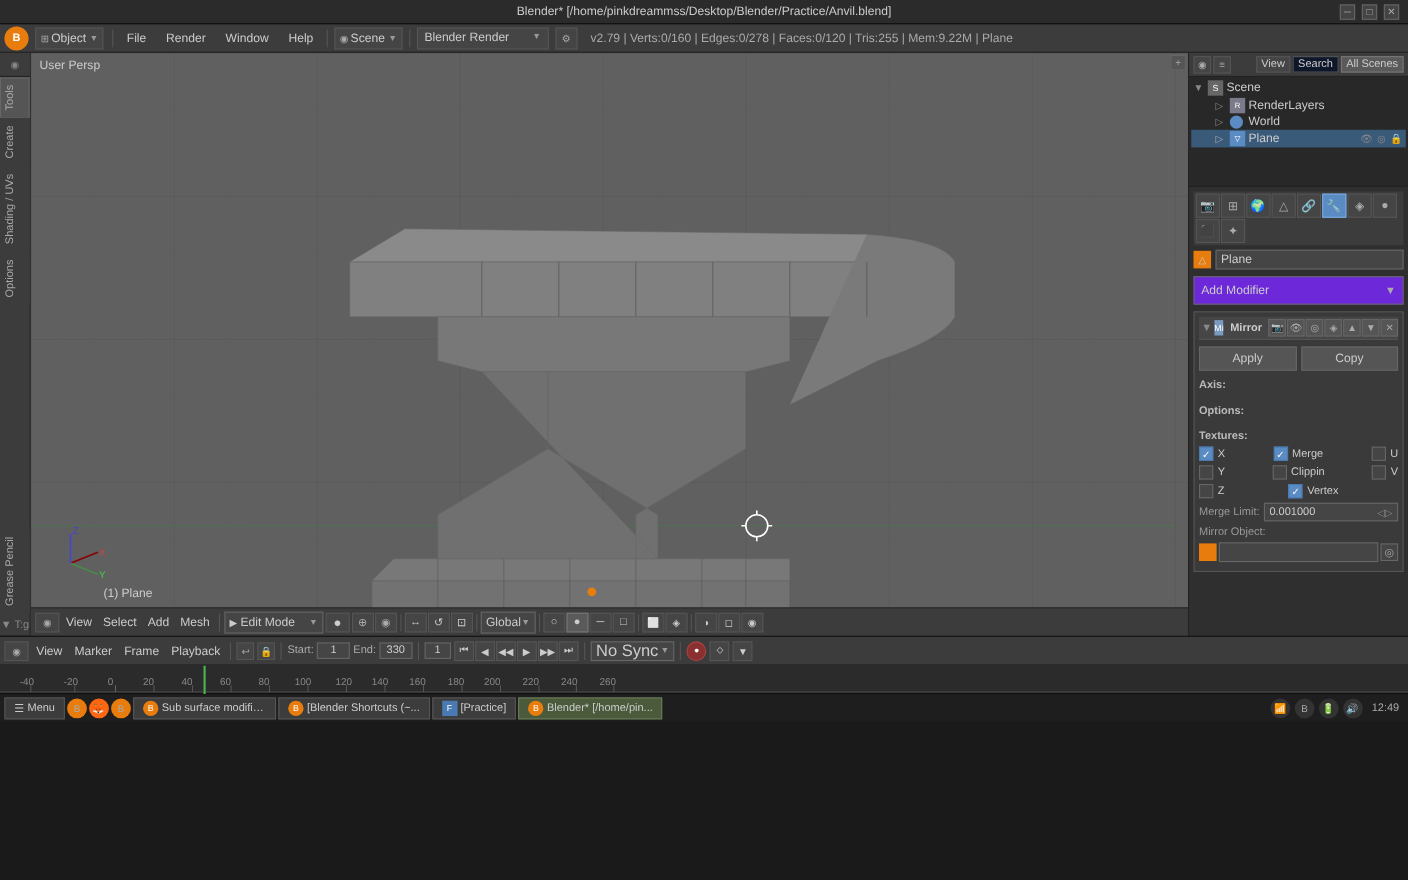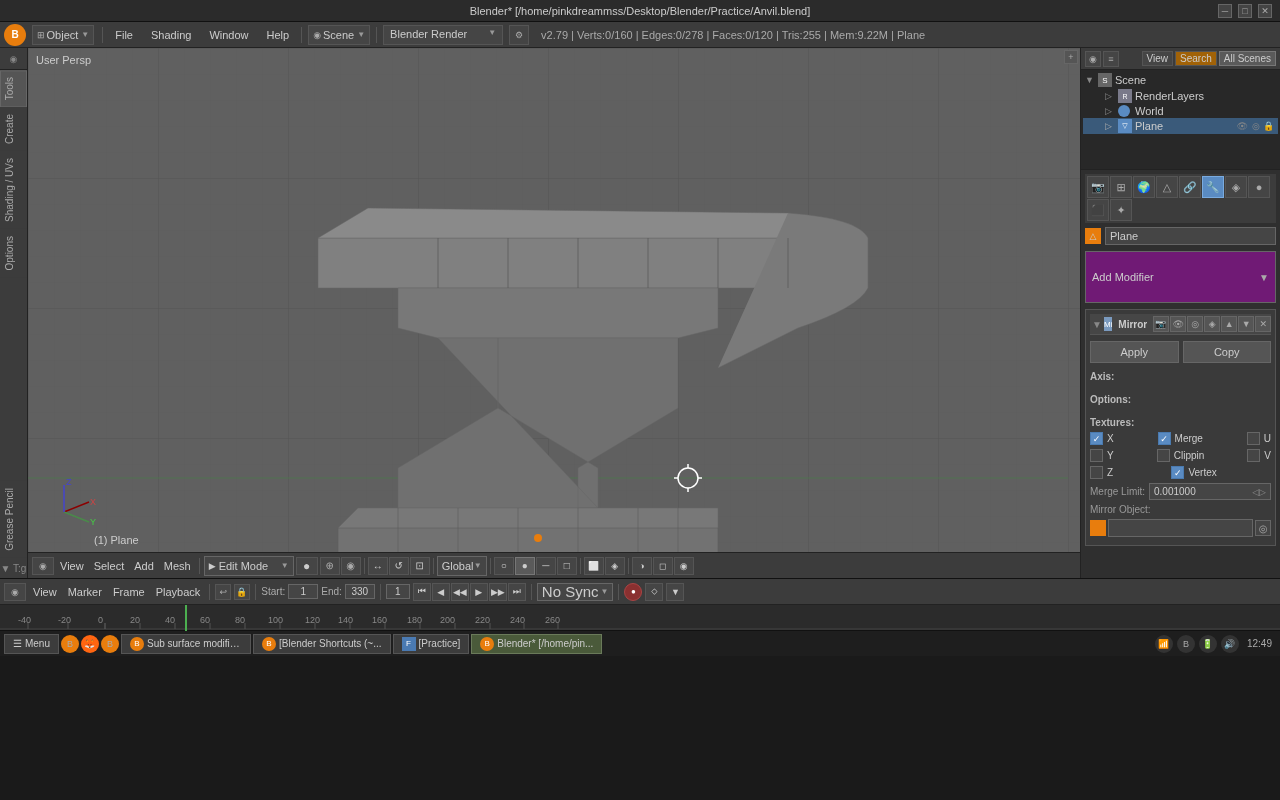--- a/index.html
+++ b/index.html
@@ -76,21 +76,21 @@
     
     #obj-name-row { display: flex; align-items: center; gap: 4px; margin-bottom: 6px; }
     .obj-icon { width: 16px; height: 16px; background: #e87d0d; display: flex; align-items: center; justify-content: center; font-size: 9px; }
     .obj-name { flex: 1; background: #454545; border: 1px solid #666; padding: 2px 4px; color: #ccc; font-size: 11px; }
 
     
     #add-modifier-row {
       display: flex; align-items: center; margin-bottom: 6px;
     }
     #add-modifier-btn {
-      flex: 1; background: #701a75; border: 1px solid #666; padding: 19px 6px; color: #ccc; font-size: 11px;
+      flex: 1; background: #6d28d9; border: 1px solid #666; padding: 6px 6px; color: #ccc; font-size: 11px;
       display: flex; align-items: center; justify-content: space-between; cursor: pointer;
     }
 
     
     #modifier-panel {
       background: #3a3a3a; border: 1px solid #555; padding: 4px;
     }
     #modifier-header {
       display: flex; align-items: center; gap: 2px; margin-bottom: 6px; background: #464646; padding: 2px; border-bottom: 1px solid #555;
     }
@@ -170,21 +170,21 @@
       <span>B</span>
     </div>
 
     <div style="display:flex;align-items:center;background:#454545;border:1px solid #555;padding:2px 4px;height:20px;margin-right:4px;cursor:pointer;">
       <span style="font-size:9px;color:#aaa;margin-right:2px;">⊞</span>
       <span style="font-size:11px;color:#ccc;">Object</span>
       <span style="font-size:8px;color:#999;margin-left:3px;">▼</span>
     </div>
     <div class="menu-sep"></div>
     <div class="menu-item">File</div>
-    <div class="menu-item">Shading</div>
+    <div class="menu-item">Render</div>
     <div class="menu-item">Window</div>
     <div class="menu-item">Help</div>
     <div class="menu-sep"></div>
 
     <div style="display:flex;align-items:center;background:#454545;border:1px solid #555;padding:2px 4px;height:20px;margin:0 2px;cursor:pointer;">
       <span style="font-size:9px;color:#aaa;margin-right:2px;">◉</span>
       <span style="font-size:11px;color:#ccc;">Scene</span>
       <span style="font-size:8px;color:#999;margin-left:3px;">▼</span>
     </div>
     <div class="menu-sep"></div>
@@ -341,21 +341,21 @@
 
     <div id="right-panel">
 
       <div id="right-panel-top">
         <div style="display:flex;align-items:center;gap:2px;">
           <div style="width:16px;height:16px;background:#454545;border:1px solid #555;display:flex;align-items:center;justify-content:center;font-size:9px;color:#aaa;cursor:pointer;">◉</div>
           <div style="width:16px;height:16px;background:#454545;border:1px solid #555;display:flex;align-items:center;justify-content:center;font-size:9px;color:#aaa;cursor:pointer;">≡</div>
         </div>
         <div style="display:flex;align-items:center;gap:2px;">
           <div style="padding:1px 4px;background:#454545;border:1px solid #555;color:#ccc;font-size:10px;cursor:pointer;">View</div>
-          <div style="padding:1px 4px;background:#a16207;border:1px solid #555;color:#ccc;font-size:10px;cursor:pointer;">Search</div>
+          <div style="padding:1px 4px;background:#0f172a;border:1px solid #555;color:#ccc;font-size:10px;cursor:pointer;">Search</div>
           <div style="padding:1px 4px;background:#5a5a5a;border:1px solid #777;color:#ccc;font-size:10px;cursor:pointer;">All Scenes</div>
         </div>
       </div>
 
       <div id="outliner">
         <div id="outliner-content">
 
           <div class="ol-item">
             <span class="ol-expand">▼</span>
             <div style="width:14px;height:14px;background:#666;display:flex;align-items:center;justify-content:center;font-size:8px;color:#fff;">S</div>

